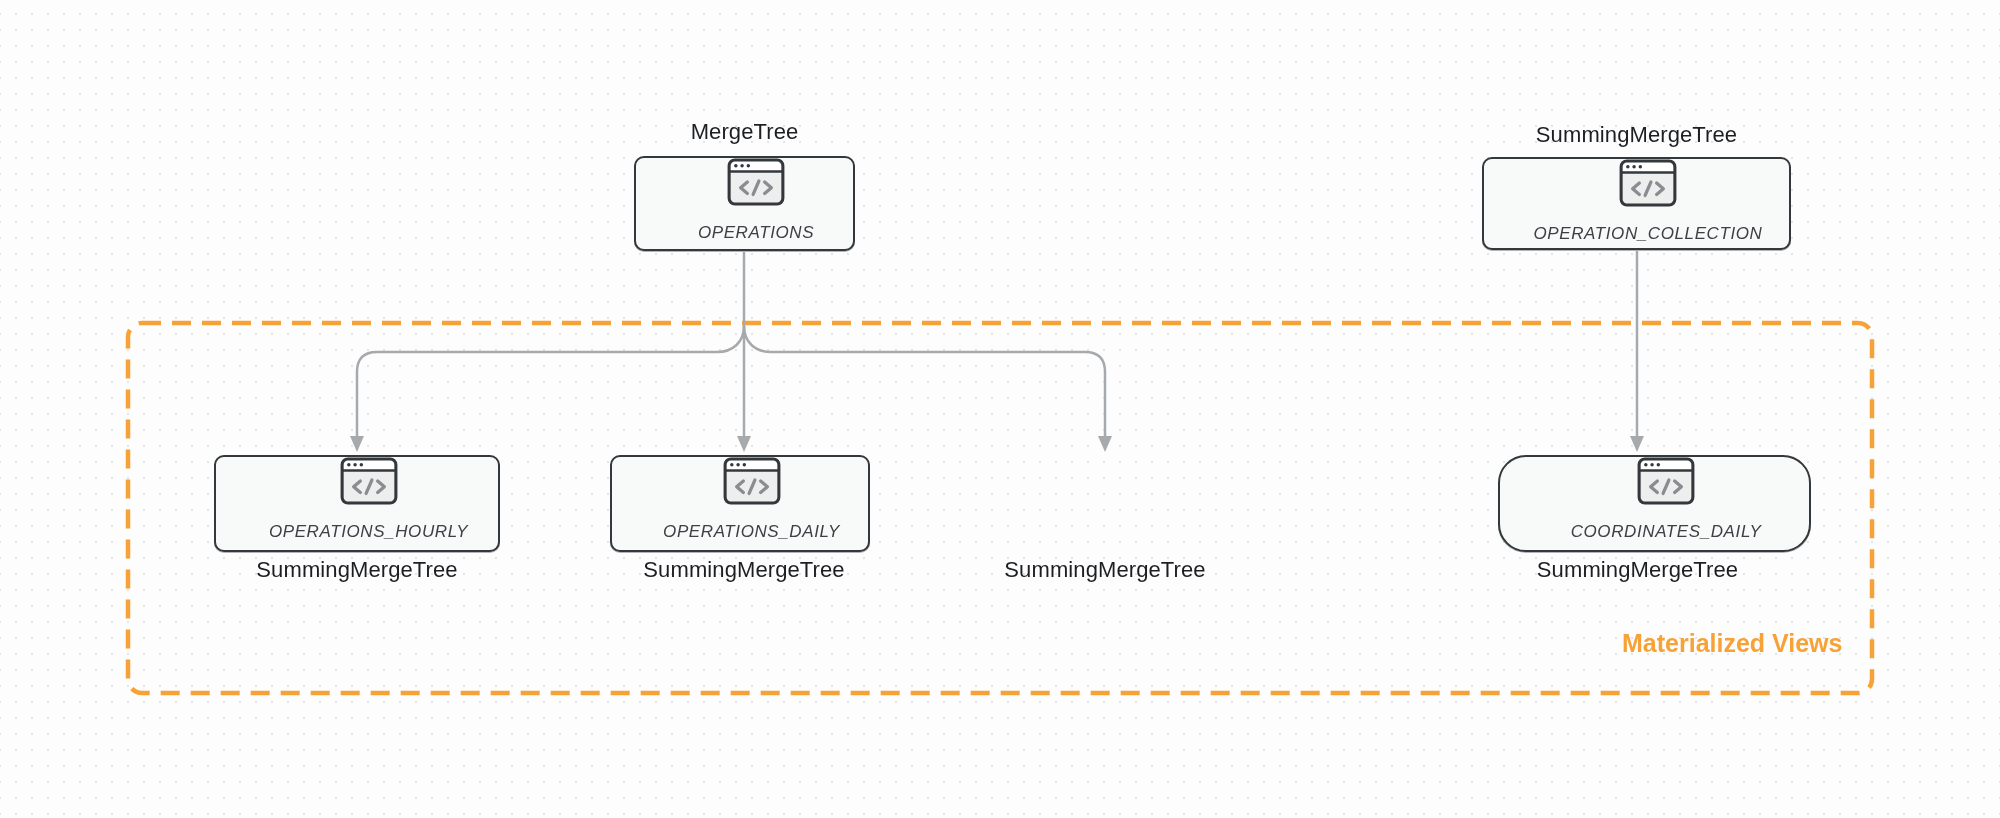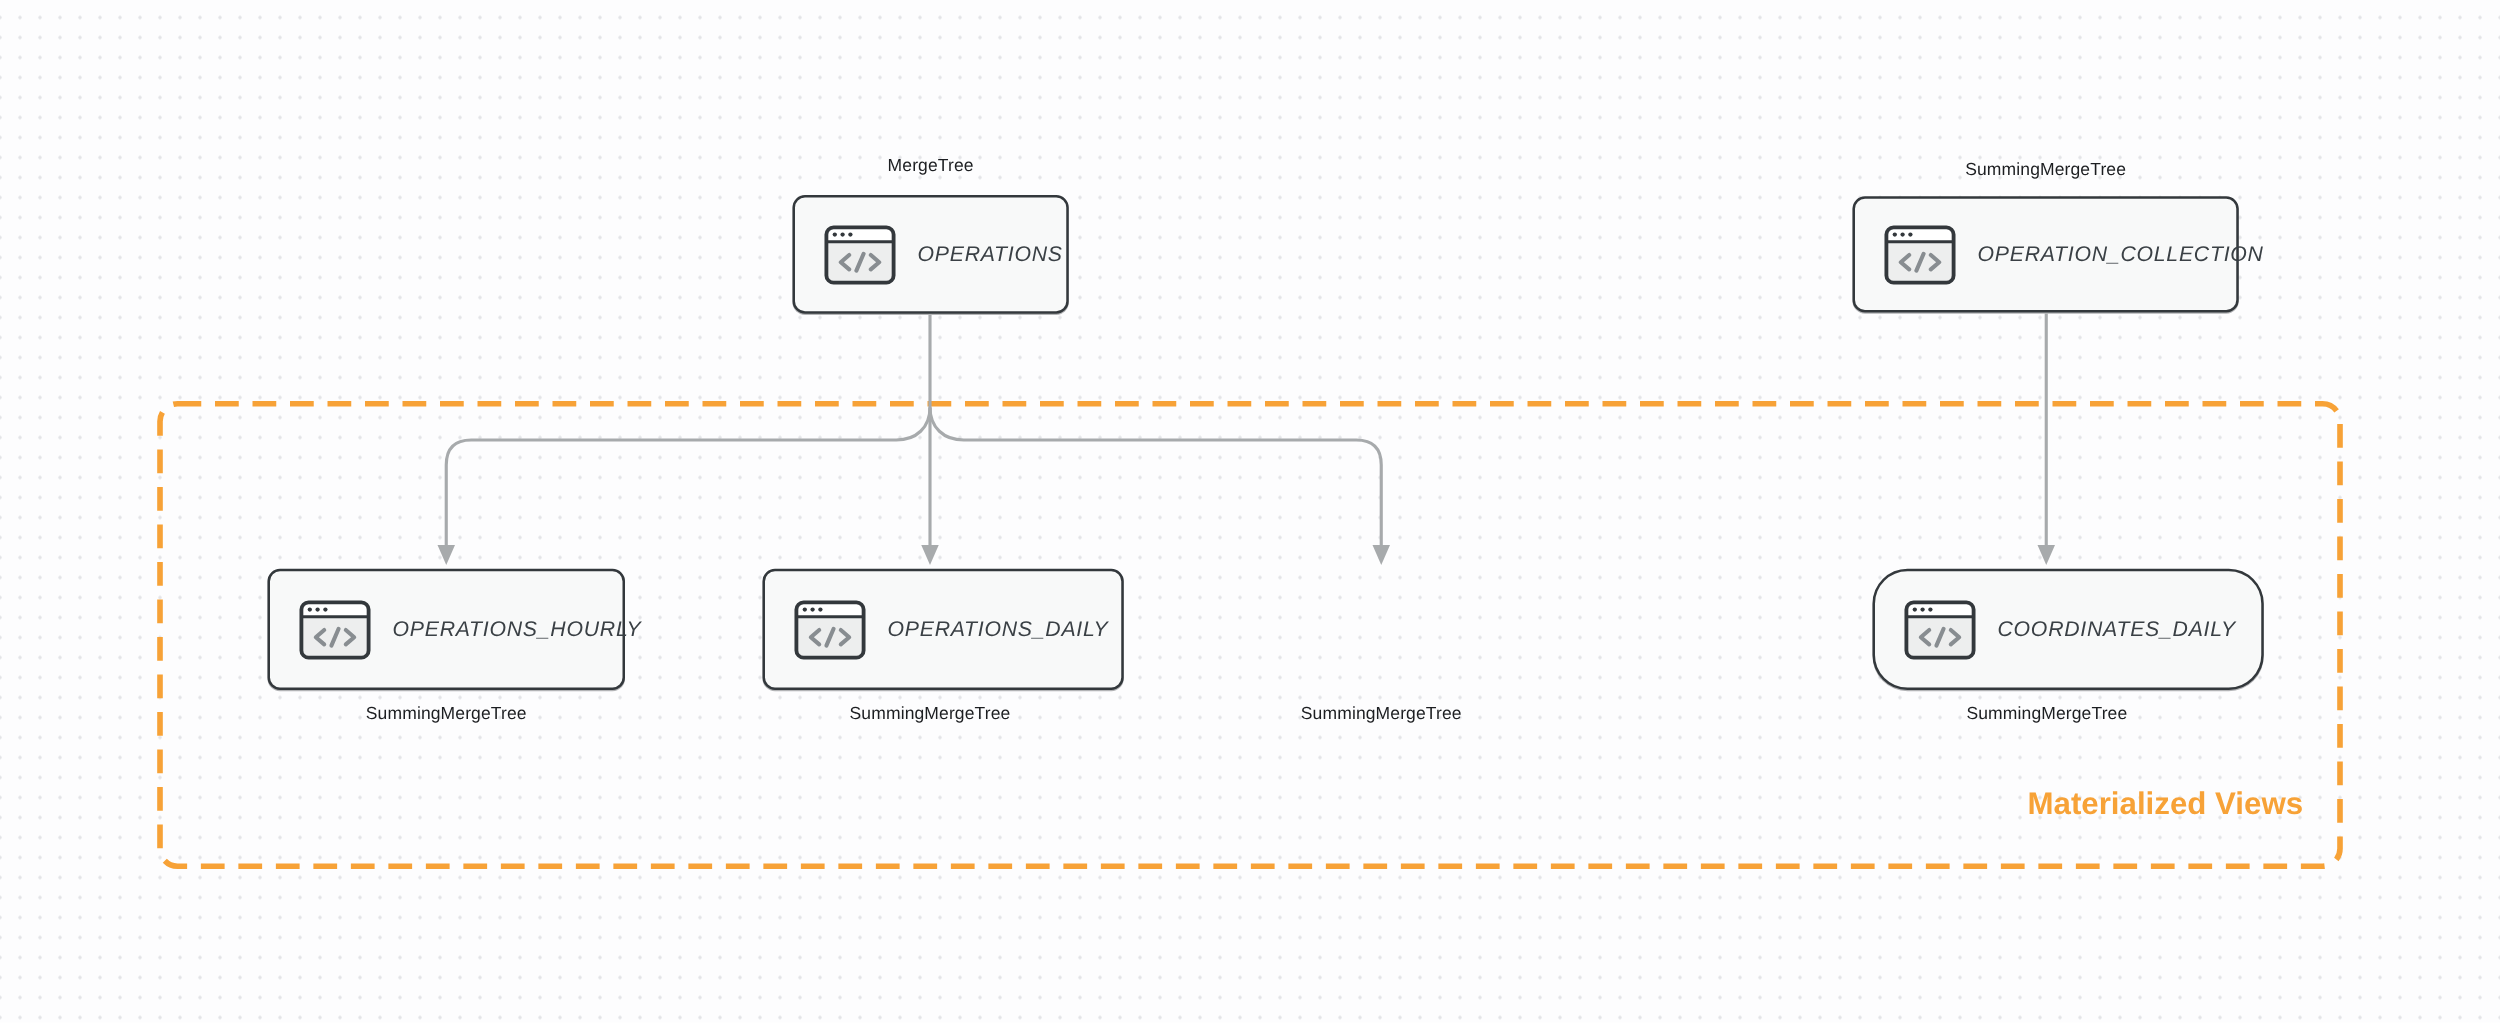--- a/index.html
+++ b/index.html
@@ -20,36 +20,37 @@
   .connectors {
     position: absolute;
     left: 0; top: 0;
     width: 2000px; height: 818px;
     pointer-events: none;
   }
 
   .engine-label {
     position: absolute;
     text-align: center;
-    font-size: 14px;
+    font-size: 22px;
     line-height: 20px;
     color: #1C1E21;
     letter-spacing: 0.1px;
   }
 
   .node {
     position: absolute;
     display: flex;
     align-items: center;
     gap: 17px;
     padding-left: 23px;
     background: #F8F9F9;
     border: 2.5px solid #33383C;
     border-radius: 10px;
     box-shadow: 0 1px 0 rgba(40,44,48,0.35);
+    flex-direction: column;
   }
 
   .node .icon { display: inline-flex; flex: 0 0 auto; }
 
   .table-label {
     font-style: italic;
     font-size: 17px;
     letter-spacing: 0.6px;
     color: #3A4045;
     white-space: nowrap;
@@ -149,21 +150,21 @@
           <path d="M21 25 L14 31 L21 37"></path>
             <path d="M39 25 L46 31 L39 37"></path>
             <path d="M33 24 L27 38"></path>
         </g>
       </svg>
     </span>
     <span class="table-label">OPERATIONS_HOURLY</span>
   </div>
   <div class="engine-label" style="left:214px; top:560px; width:286px;">SummingMergeTree</div>
 
-  <div class="node" style="left:610px; top:455px; width:289px; height:97px;">
+  <div class="node" style="left:610px; top:455px; width:260px; height:97px;">
     <span class="icon">
       <svg viewBox="0 0 60 50" width="58" height="48">
         <rect x="2" y="2" width="56" height="46" rx="6" fill="#EDEEEE"></rect>
         <path d="M2 14 V8 Q2 2 8 2 H52 Q58 2 58 8 V14 Z" fill="#FFFFFF"></path>
         <path d="M2 14 H58" stroke="#33383C" stroke-width="2.6"></path>
         <rect x="2" y="2" width="56" height="46" rx="6" fill="none" stroke="#33383C" stroke-width="3.2"></rect>
         <circle cx="9" cy="8" r="1.8" fill="#33383C"></circle>
           <circle cx="15.5" cy="8" r="1.8" fill="#33383C"></circle>
           <circle cx="22" cy="8" r="1.8" fill="#33383C"></circle>
         <g stroke="#888D91" stroke-width="3.4" fill="none" stroke-linecap="round" stroke-linejoin="round">

